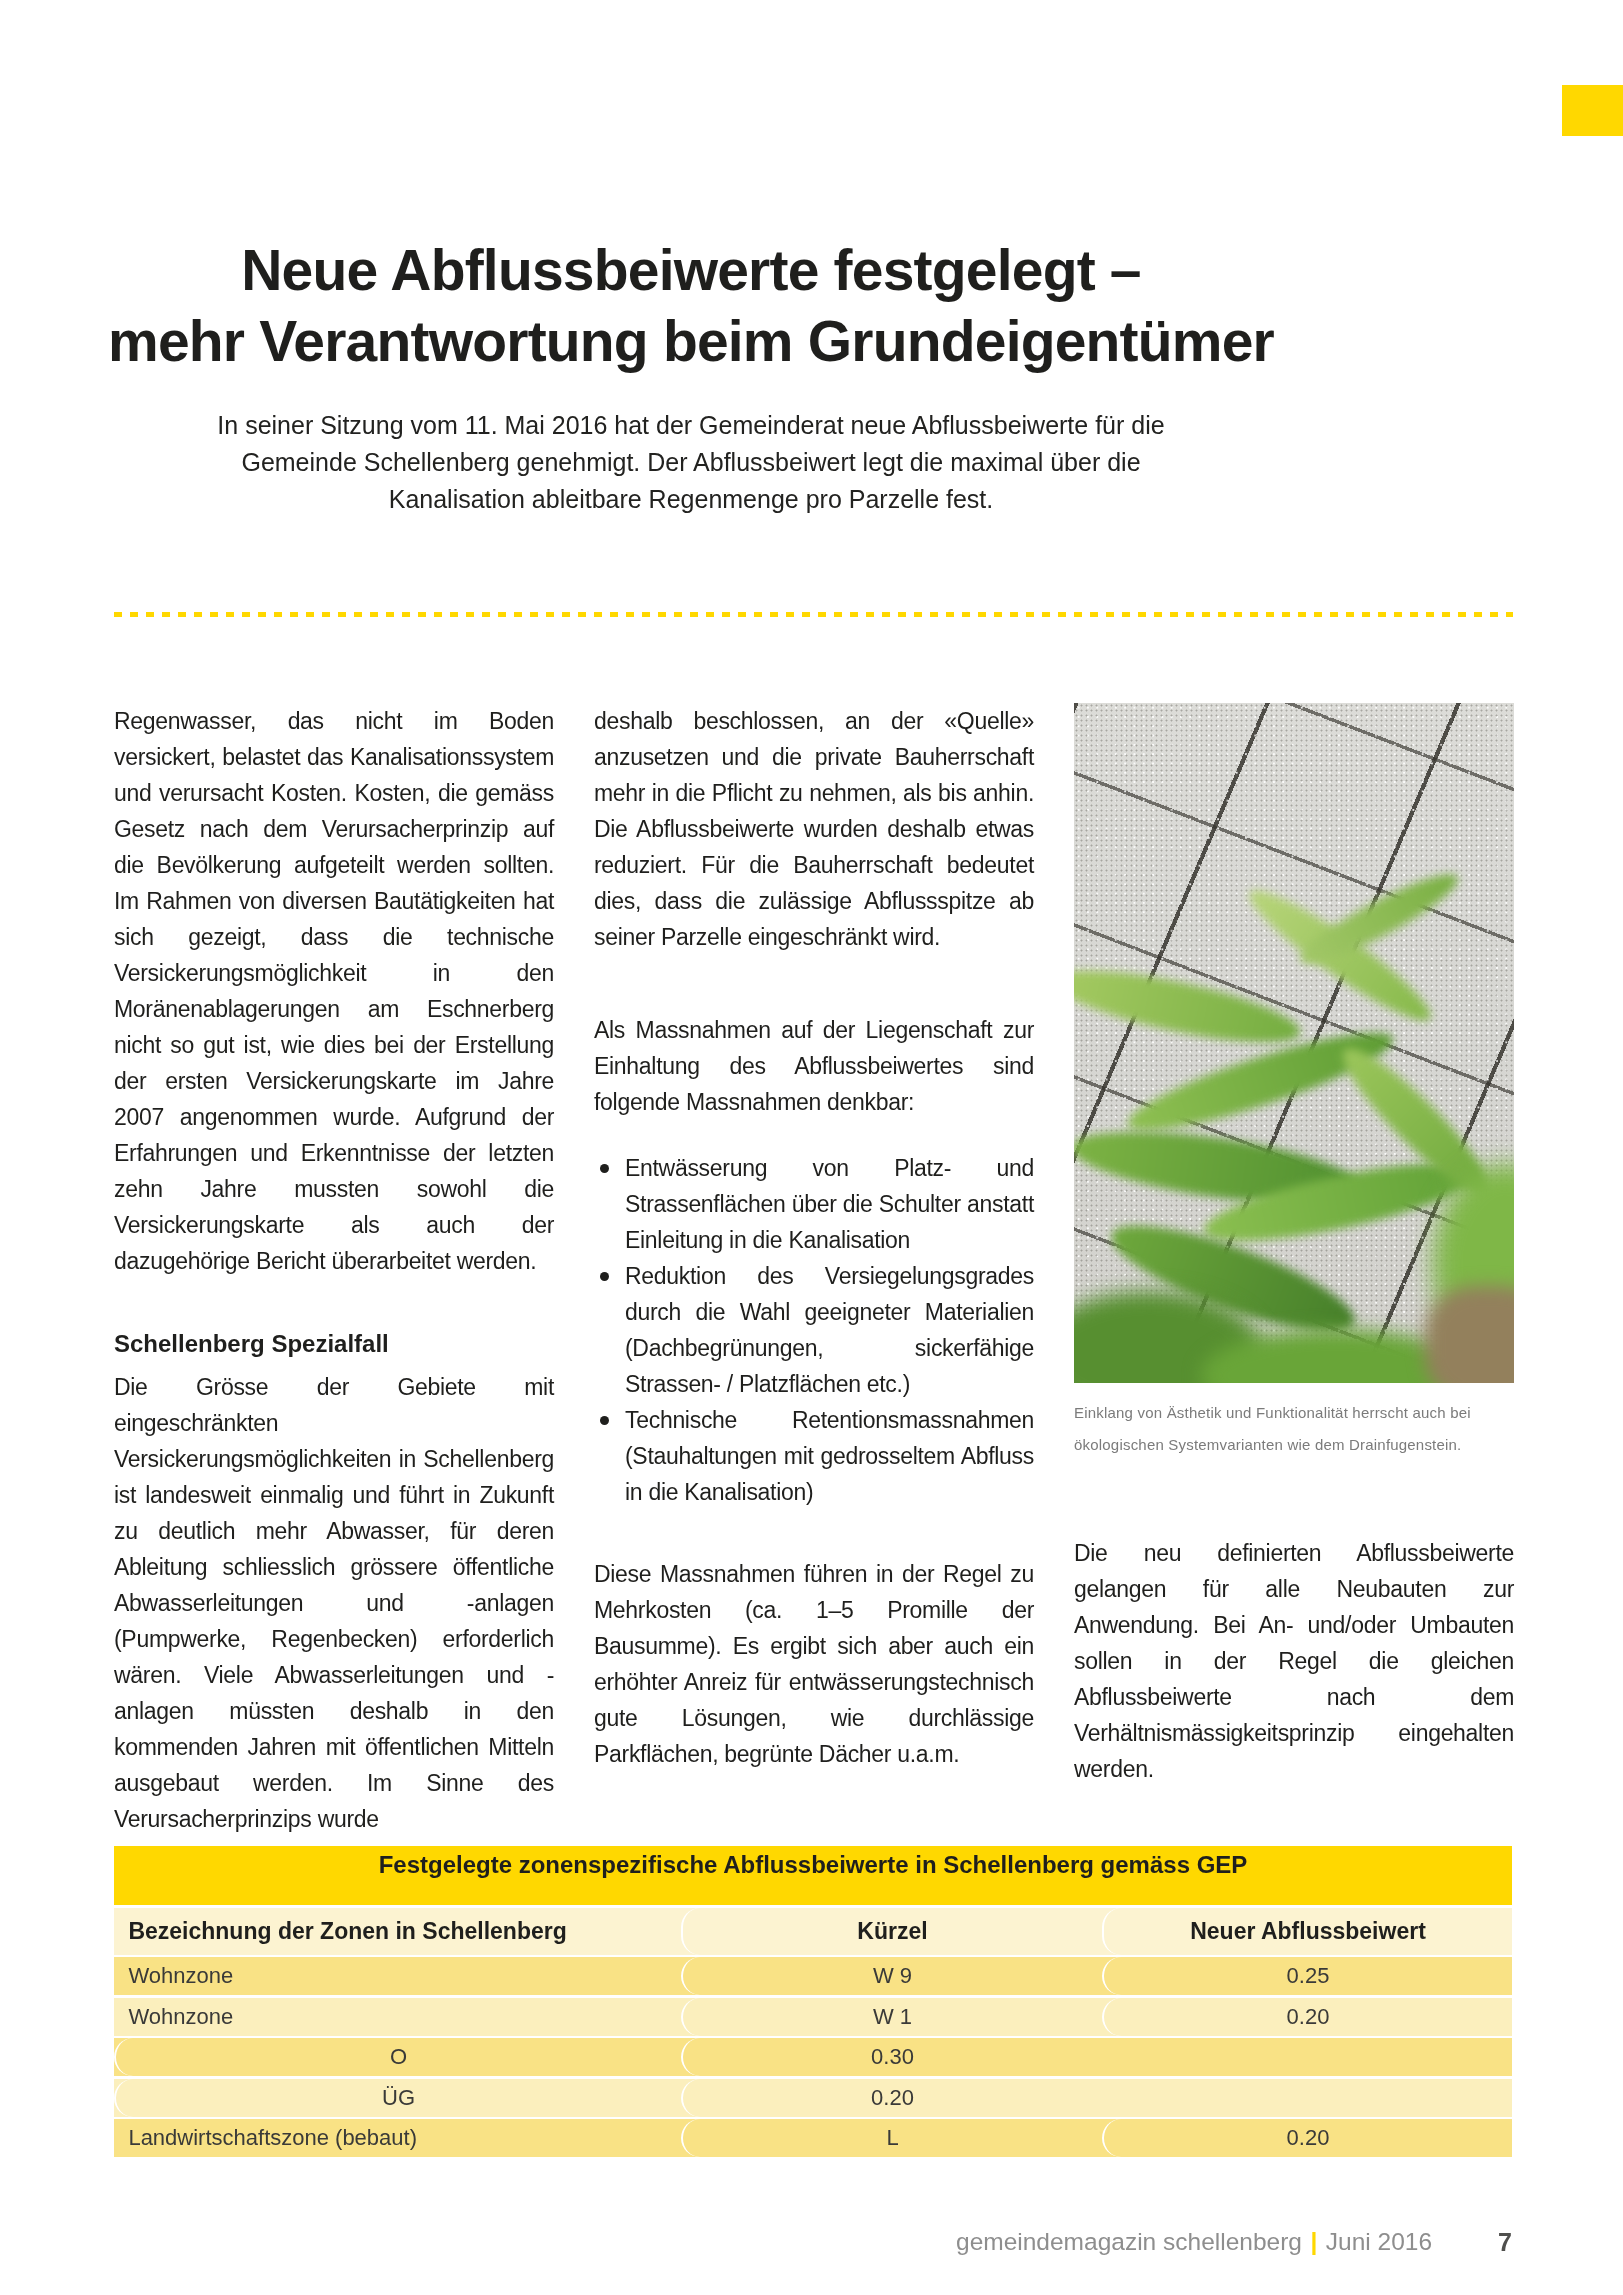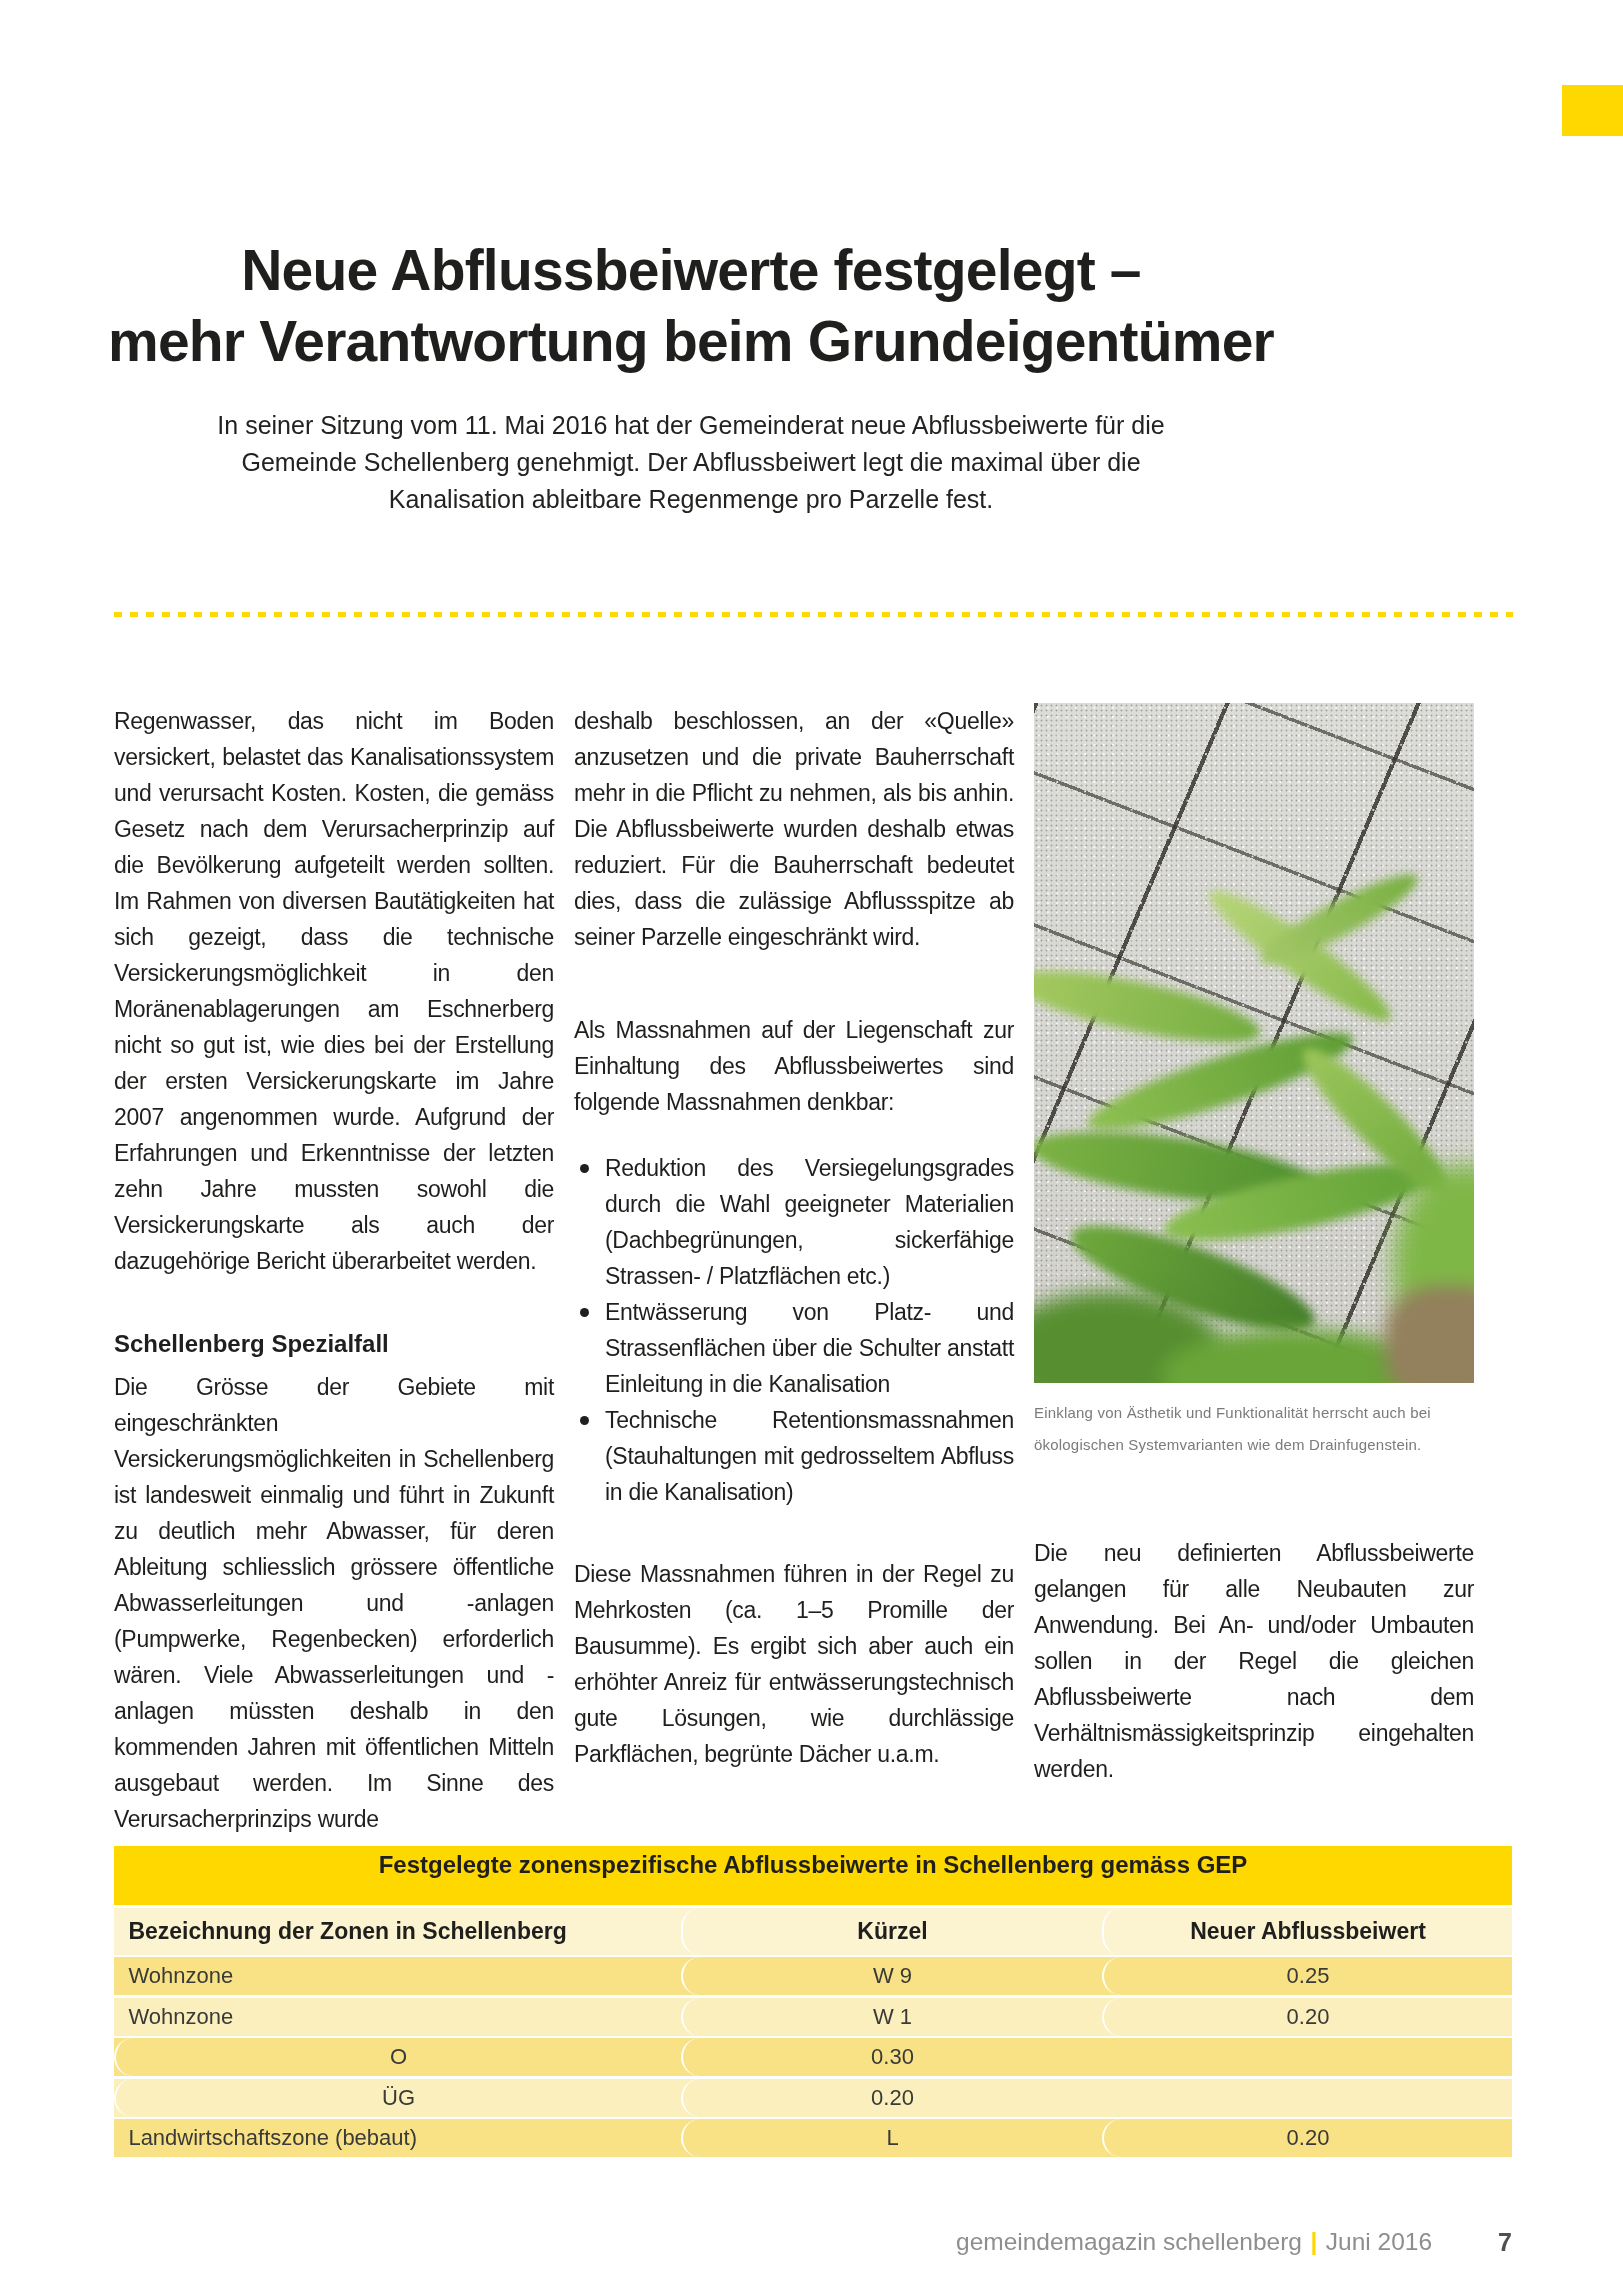--- a/index.html
+++ b/index.html
@@ -30,21 +30,21 @@
   .lead{
     margin:30px auto 0;width:981px;text-align:center;
     font-size:25px;line-height:37px;color:#222220;
   }
   .divider{
     position:absolute;top:612px;left:114px;width:1399px;height:5px;
     background:repeating-linear-gradient(90deg,var(--accent) 0 7.6px,transparent 7.6px 16px);
   }
   .columns{
     position:absolute;top:703px;left:114px;width:1398px;
-    display:flex;gap:20px;align-items:flex-start;
+    display:flex;gap:40px;align-items:flex-start;
   }
   .col{width:440px;flex:0 0 440px;}
   .col p{
     font-size:23px;line-height:36px;letter-spacing:-0.3px;
     text-align:justify;color:var(--text);
   }
   .col h2{font-size:24px;line-height:36px;font-weight:bold;margin:47px 0 6.8px;}
   .mt-lg{margin-top:57px;}
   .mt-md{margin-top:46px;}
   .bullet-list{list-style:none;margin-top:30px;}
@@ -131,22 +131,22 @@
     <section class="col">
       <p>Regenwasser, das nicht im Boden versickert, belastet das Kanalisationssystem und verursacht Kosten. Kosten, die gemäss Gesetz nach dem Verursacherprinzip auf die Bevölkerung aufgeteilt werden sollten. Im Rahmen von diversen Bautätigkeiten hat sich gezeigt, dass die technische Versickerungsmöglichkeit in den Moränenablagerungen am Eschnerberg nicht so gut ist, wie dies bei der Erstellung der ersten Versickerungskarte im Jahre 2007 angenommen wurde. Aufgrund der Erfahrungen und Erkenntnisse der letzten zehn Jahre mussten sowohl die Versickerungskarte als auch der dazugehörige Bericht überarbeitet werden.</p>
       <h2>Schellenberg Spezialfall</h2>
       <p>Die Grösse der Gebiete mit eingeschränkten Versickerungsmöglichkeiten in Schellenberg ist landesweit einmalig und führt in Zukunft zu deutlich mehr Abwasser, für deren Ableitung schliesslich grössere öffentliche Abwasserleitungen und -anlagen (Pumpwerke, Regenbecken) erforderlich wären. Viele Abwasserleitungen und -anlagen müssten deshalb in den kommenden Jahren mit öffentlichen Mitteln ausgebaut werden. Im Sinne des Verursacherprinzips wurde</p>
     </section>
 
     <section class="col">
       <p>deshalb beschlossen, an der «Quelle» anzusetzen und die private Bauherrschaft mehr in die Pflicht zu nehmen, als bis anhin. Die Abflussbeiwerte wurden deshalb etwas reduziert. Für die Bauherrschaft bedeutet dies, dass die zulässige Abflussspitze ab seiner Parzelle eingeschränkt wird.</p>
       <p class="mt-lg">Als Massnahmen auf der Liegenschaft zur Einhaltung des Abflussbeiwertes sind folgende Massnahmen denkbar:</p>
       <ul class="bullet-list">
+        <li>Entwässerung von Platz- und Strassenflächen über die Schulter anstatt Einleitung in die Kanalisation</li>
         <li>Reduktion des Versiegelungsgrades durch die Wahl geeigneter Materialien (Dachbegrünungen, sickerfähige Strassen- / Platzflächen etc.)</li>
-        <li>Entwässerung von Platz- und Strassenflächen über die Schulter anstatt Einleitung in die Kanalisation</li>
         <li>Technische Retentionsmassnahmen (Stauhaltungen mit gedrosseltem Abfluss in die Kanalisation)</li>
       </ul>
       <p class="mt-md">Diese Massnahmen führen in der Regel zu Mehrkosten (ca. 1–5 Promille der Bausumme). Es ergibt sich aber auch ein erhöhter Anreiz für entwässerungstechnisch gute Lösungen, wie durchlässige Parkflächen, begrünte Dächer u.a.m.</p>
     </section>
 
     <section class="col">
       <figure>
         <div class="photo">
           <i class="leaf l1"></i>
           <i class="leaf l2"></i>

